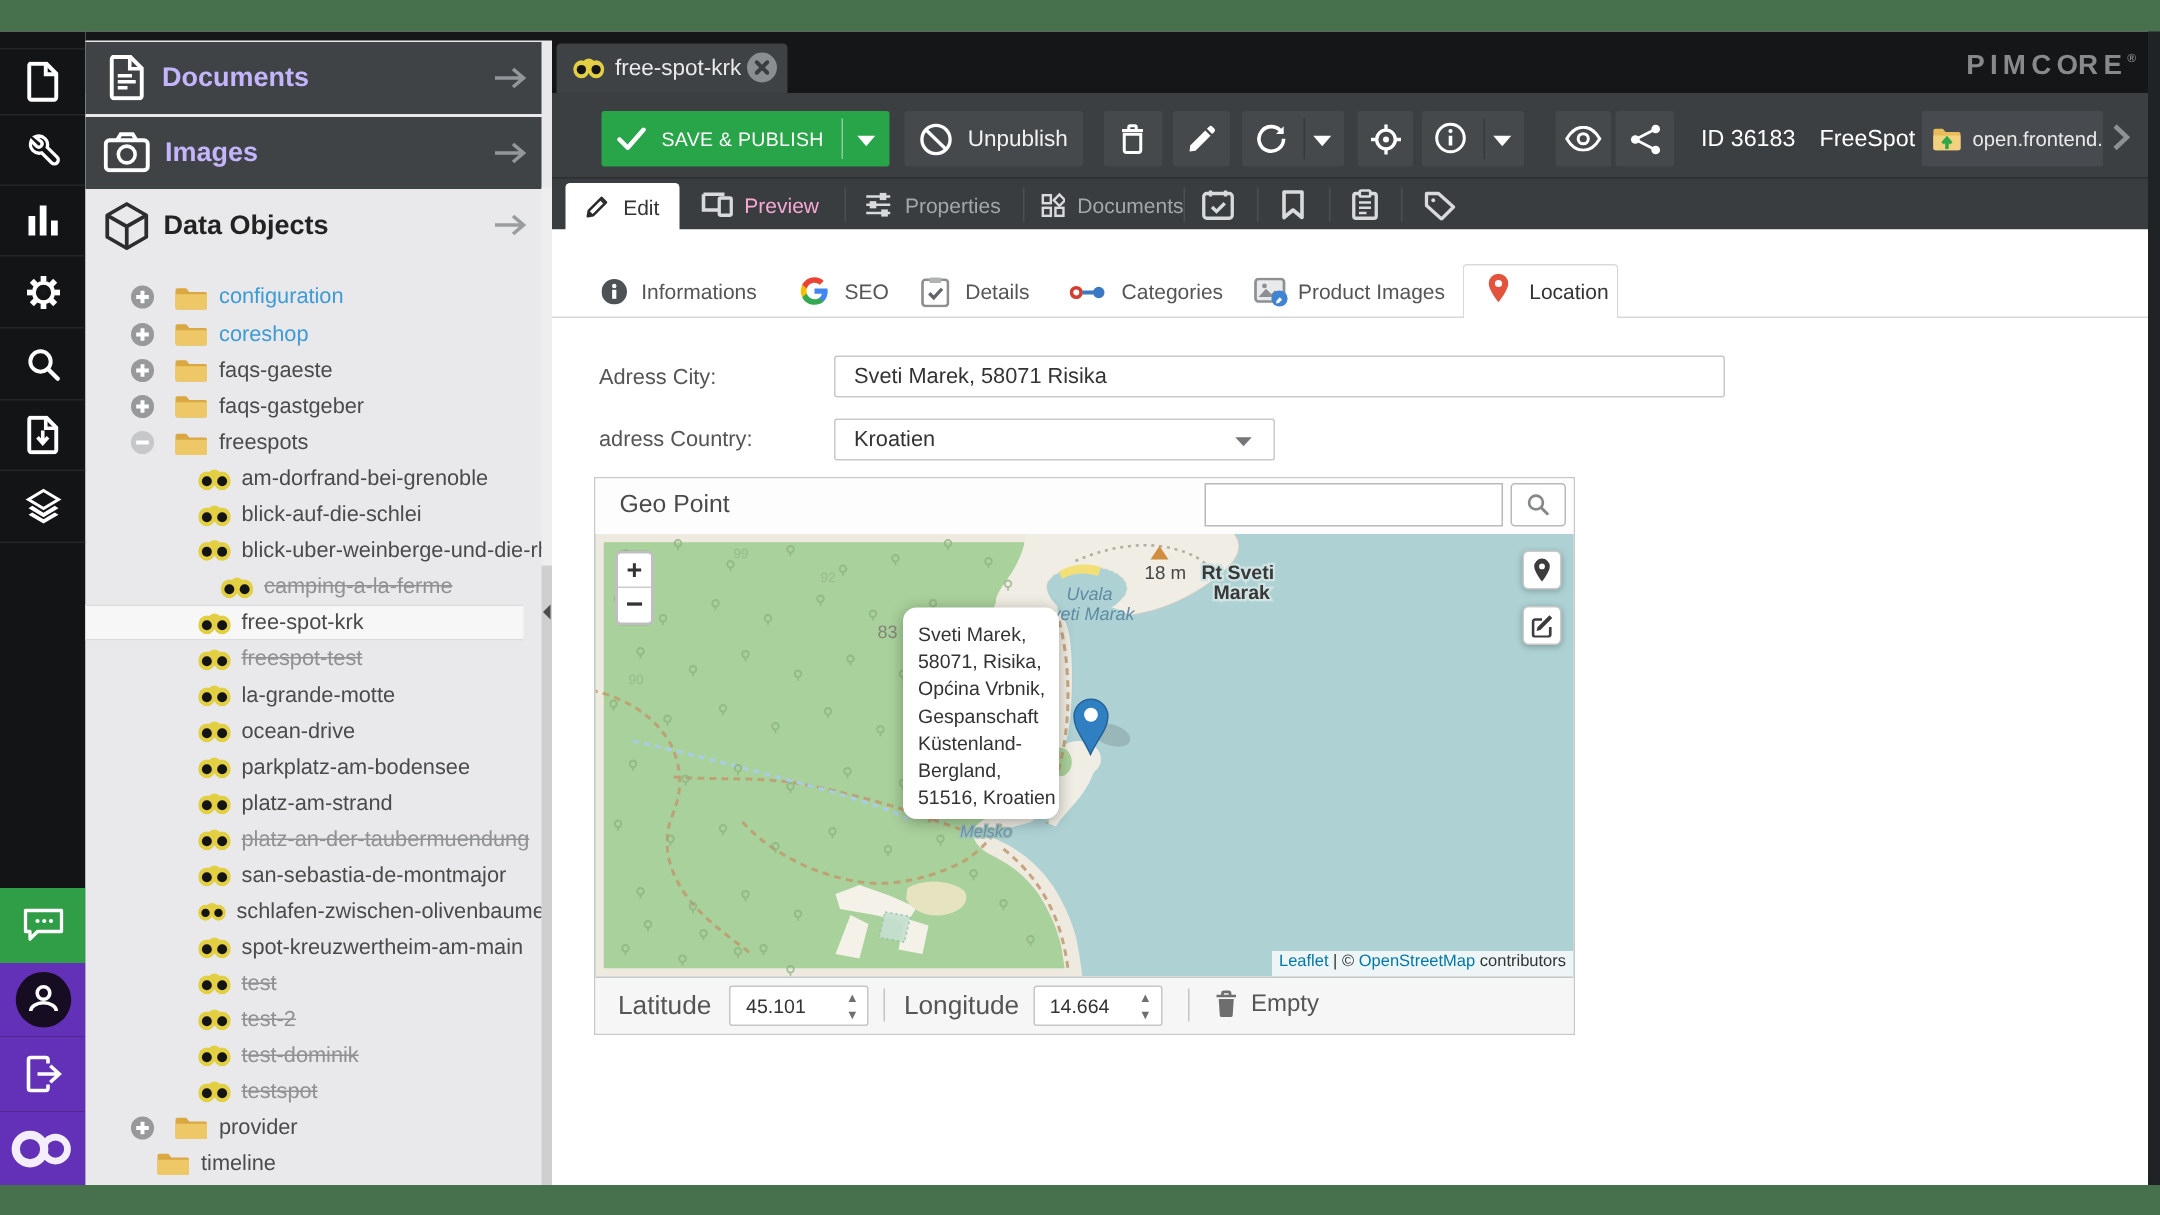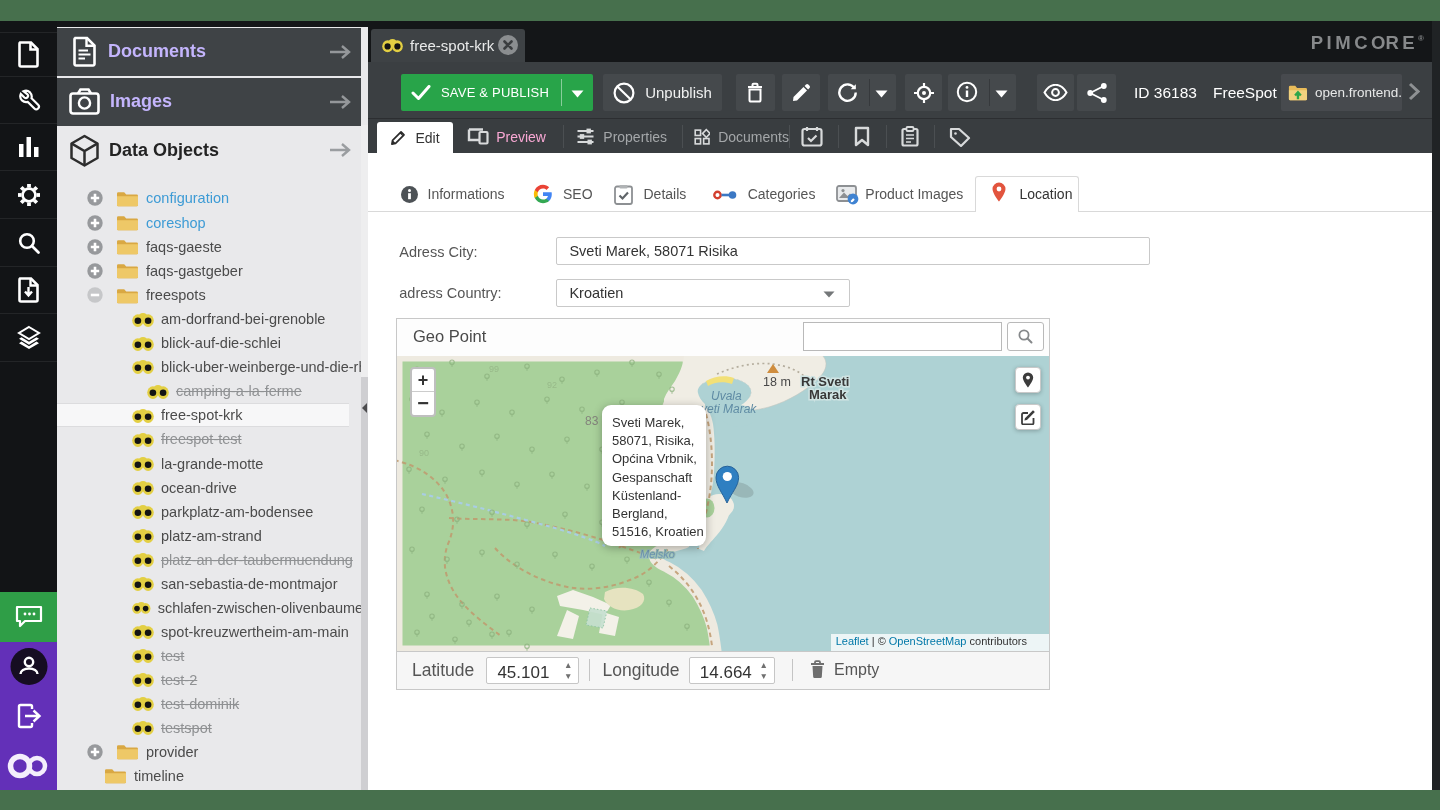--- a/index.html
+++ b/index.html
@@ -39,21 +39,21 @@
   .blue { color:#3d9bd5; }
   svg { display:block; }
   .stt { position:absolute; top:33px; font-size:14px; color:#555; }
   .flab { position:absolute; left:31.3px; font-size:14.5px; color:#555; }
   .finput { position:absolute; height:28px; background:#fff; border:1px solid #c9c9c9;
     border-radius:2px; font-size:14.5px; color:#333; line-height:26px; padding-left:12px; }
   .mapbtn { position:absolute; width:26px; height:26px; background:#fff; border:1px solid #c9c9c9;
     border-radius:4px; box-shadow:0 1px 4px rgba(0,0,0,0.25); display:flex; align-items:center;
     justify-content:center; z-index:5; }
   .spinbox { position:absolute; top:5px; height:27px; background:#fff; border:1px solid #c6c6c6;
-    border-radius:2px; font-size:17px; color:#333; }
+    border-radius:2px; font-size:13px; color:#333; }
   .spinbox span { position:absolute; left:10px; top:5px; }
   .spinbox::before { content:"\25B2"; position:absolute; right:6px; top:2px; font-size:8.5px; color:#707070; }
   .spinbox::after { content:"\25BC"; position:absolute; right:6px; bottom:2px; font-size:8.5px; color:#707070; }
 </style>
 </head>
 <body>
 <div id="app">
   <div class="abs green-top"></div>
   <div class="abs sidebar" id="sidebar">
     <div class="icell" style="top:0;height:12px;"></div>
@@ -515,21 +515,21 @@
               <path d="M7 0.5 A6.5 6.5 0 0 1 13.5 7 C13.5 11.5 7 19.5 7 19.5 C7 19.5 0.5 11.5 0.5 7 A6.5 6.5 0 0 1 7 0.5 Z" fill="#3c3c3c"></path>
               <circle cx="7" cy="7" r="2.4" fill="#fff"></circle>
             </svg>
         </div>
         <div class="mapbtn" style="left:618px;top:48px;">
           <svg width="15" height="15" viewBox="0 0 15 15">
               <path d="M12.5 8 V13 A1.5 1.5 0 0 1 11 14.5 H2.5 A1.5 1.5 0 0 1 1 13 V4.5 A1.5 1.5 0 0 1 2.5 3 H7" fill="none" stroke="#3c3c3c" stroke-width="1.8"></path>
               <path d="M5.5 9.5 L13 2 L12 1 L4.5 8.5 L4.2 9.8 Z" fill="#3c3c3c" stroke="#3c3c3c" stroke-width="1.2"></path>
             </svg>
         </div>
-        <div style="position:absolute;right:0;bottom:0;height:17px;background:rgba(255,255,255,0.78);font-size:11px;color:#333;padding:1px 22px 0 5px;white-space:nowrap;"><span style="color:#0078A8;">Leaflet</span> | © <span style="color:#0078A8;">OpenStreetMap</span> contributors</div>
+        <div style="position:absolute;right:0;bottom:0;height:17px;background:rgba(255,255,255,0.78);font-size:11px;color:#333;padding:1px 5px 0 5px;white-space:nowrap;"><span style="color:#0078A8;">Leaflet</span> | © <span style="color:#0078A8;">OpenStreetMap</span> contributors</div>
         <div id="popup" style="position:absolute;left:205px;top:49px;width:104px;height:141px;background:#fff;border-radius:9px;box-shadow:0 2px 10px rgba(0,0,0,0.3);font-size:13px;line-height:18.2px;color:#333;padding:9px 0 0 10px;white-space:nowrap;overflow:hidden;">Sveti Marek,<br>58071, Risika,<br>Općina Vrbnik,<br>Gespanschaft<br>Küstenland-<br>Bergland,<br>51516, Kroatien</div>
       </div>
       <div id="geofooter" style="position:absolute;left:0;top:332px;width:652px;height:38px;background:#f6f6f6;border-top:1px solid #c8c8c8;">
         <span style="position:absolute;left:15px;top:8px;font-size:17.5px;color:#555;">Latitude</span>
         <div class="spinbox" style="left:89.4px;width:93px;">
             <span>45.101</span>
           </div>
         <div style="position:absolute;left:191.7px;top:7px;width:1px;height:22px;background:#c4c4c4;"></div>
         <span style="position:absolute;left:205.6px;top:8px;font-size:17.5px;color:#555;">Longitude</span>
         <div class="spinbox" style="left:291.8px;width:86px;">

